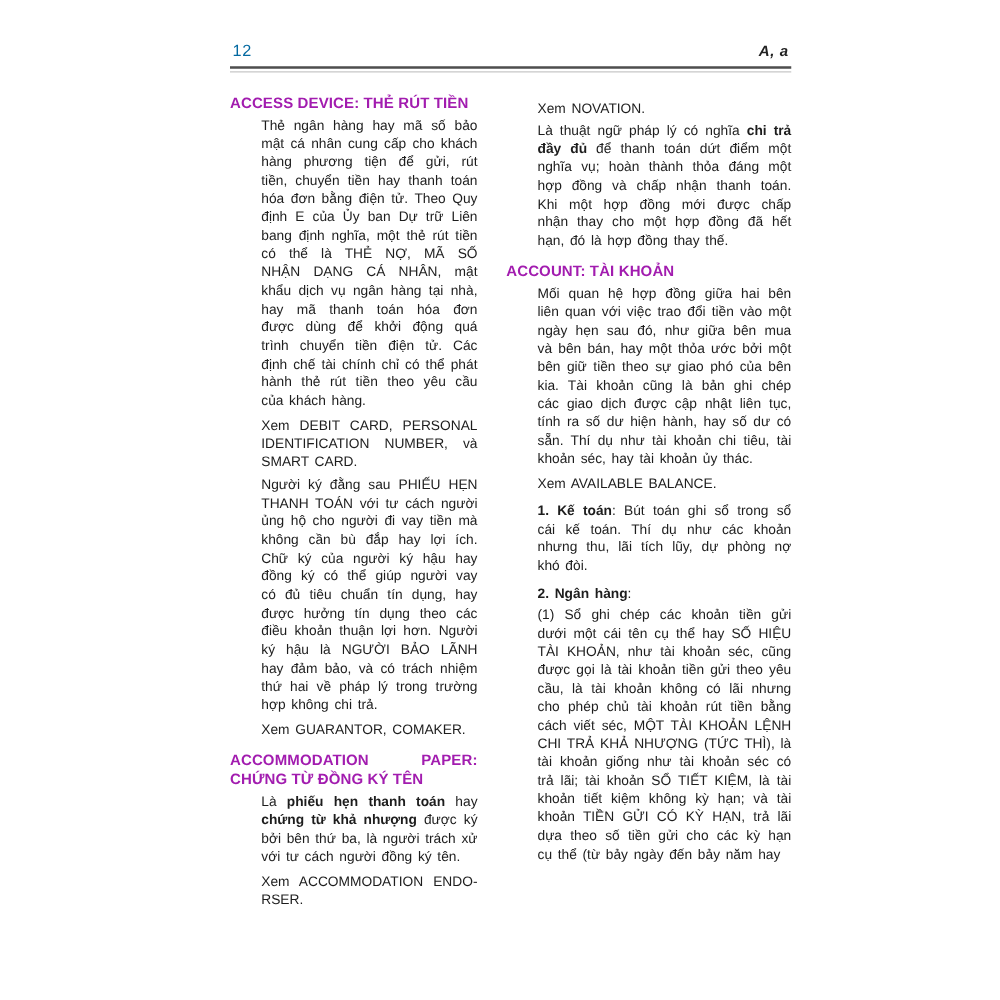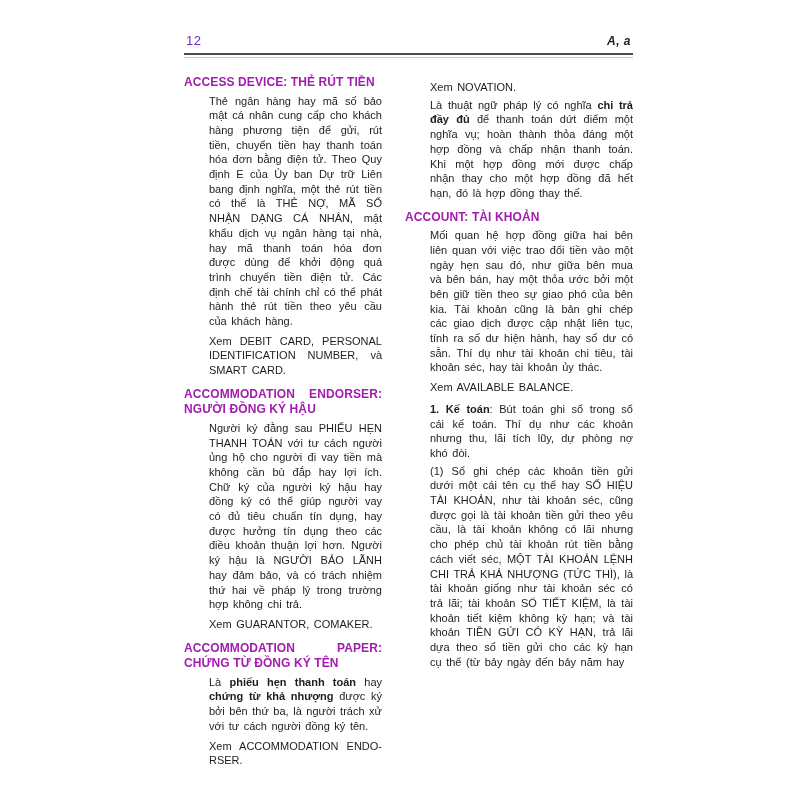--- a/index.html
+++ b/index.html
@@ -22,21 +22,21 @@
     width: 449px;
   }
   .page-header {
     display: flex;
     justify-content: space-between;
     align-items: flex-end;
     padding: 0 2px 5px 2px;
   }
   .page-number {
     font-size: 13px;
-    color: #6d28d9;
+    color: #0369a1;
     letter-spacing: 0.5px;
   }
   .section-letter {
     font-size: 12px;
     font-weight: bold;
     font-style: italic;
     color: #222;
     letter-spacing: 0.5px;
   }
   .rule {
@@ -86,38 +86,38 @@
     </div>
     <div class="rule"></div>
     <div class="columns">
       <div class="col">
           <section class="entry">
             <h3 class="term">ACCESS DEVICE: THẺ RÚT TIỀN</h3>
             <p class="para body"><span>Thẻ ngân hàng hay mã số bảo mật cá nhân cung cấp cho khách hàng phương tiện để gửi, rút tiền, chuyển tiền hay thanh toán hóa đơn bằng điện tử. Theo Quy định E của Ủy ban Dự trữ Liên bang định nghĩa, một thẻ rút tiền có thể là THẺ NỢ, MÃ SỐ NHẬN DẠNG CÁ NHÂN, mật khẩu dịch vụ ngân hàng tại nhà, hay mã thanh toán hóa đơn được dùng để khởi động quá trình chuyển tiền điện tử. Các định chế tài chính chỉ có thể phát hành thẻ rút tiền theo yêu cầu của khách hàng.</span></p>
             <p class="para xref"><span>Xem DEBIT CARD, PERSONAL IDENTIFICATION NUMBER, và SMART CARD.</span></p>
           </section>
           <section class="entry">
-            <h3 class="term">ACCOMMODATION ENDORSER: NGƯỜI ĐỒNG KÝ HẬU</h3>
             <p class="para body"><span>Người ký đằng sau PHIẾU HẸN THANH TOÁN với tư cách người ủng hộ cho người đi vay tiền mà không cần bù đắp hay lợi ích. Chữ ký của người ký hậu hay đồng ký có thể giúp người vay có đủ tiêu chuẩn tín dụng, hay được hưởng tín dụng theo các điều khoản thuận lợi hơn. Người ký hậu là NGƯỜI BẢO LÃNH hay đảm bảo, và có trách nhiệm thứ hai về pháp lý trong trường hợp không chi trả.</span></p>
             <p class="para xref"><span>Xem GUARANTOR, COMAKER.</span></p>
           </section>
           <section class="entry">
             <h3 class="term">ACCOMMODATION PAPER: CHỨNG TỪ ĐỒNG KÝ TÊN</h3>
             <p class="para body"><span>Là </span><span class="b">phiếu hẹn thanh toán</span><span> hay </span><span class="b">chứng từ khả nhượng</span><span> được ký bởi bên thứ ba, là người trách xử với tư cách người đồng ký tên.</span></p>
             <p class="para xref"><span>Xem ACCOMMODATION ENDO-RSER.</span></p>
           </section>
         </div>
       <div class="col right">
           <section class="entry">
             <p class="para xref"><span>Xem NOVATION.</span></p>
             <p class="para body"><span>Là thuật ngữ pháp lý có nghĩa </span><span class="b">chi trả đầy đủ</span><span> để thanh toán dứt điểm một nghĩa vụ; hoàn thành thỏa đáng một hợp đồng và chấp nhận thanh toán. Khi một hợp đồng mới được chấp nhận thay cho một hợp đồng đã hết hạn, đó là hợp đồng thay thế.</span></p>
           </section>
           <section class="entry">
             <h3 class="term">ACCOUNT: TÀI KHOẢN</h3>
             <p class="para body"><span>Mối quan hệ hợp đồng giữa hai bên liên quan với việc trao đổi tiền vào một ngày hẹn sau đó, như giữa bên mua và bên bán, hay một thỏa ước bởi một bên giữ tiền theo sự giao phó của bên kia. Tài khoản cũng là bản ghi chép các giao dịch được cập nhật liên tục, tính ra số dư hiện hành, hay số dư có sẵn. Thí dụ như tài khoản chi tiêu, tài khoản séc, hay tài khoản ủy thác.</span></p>
             <p class="para xref"><span>Xem AVAILABLE BALANCE.</span></p>
             <p class="para numbered"><span class="b">1. Kế toán</span><span>: Bút toán ghi sổ trong sổ cái kế toán. Thí dụ như các khoản nhưng thu, lãi tích lũy, dự phòng nợ khó đòi.</span></p>
+            <p class="para numbered"><span class="b">2. Ngân hàng</span><span>:</span></p>
             <p class="para body"><span>(1) Sổ ghi chép các khoản tiền gửi dưới một cái tên cụ thể hay SỐ HIỆU TÀI KHOẢN, như tài khoản séc, cũng được gọi là tài khoản tiền gửi theo yêu cầu, là tài khoản không có lãi nhưng cho phép chủ tài khoản rút tiền bằng cách viết séc, MỘT TÀI KHOẢN LỆNH CHI TRẢ KHẢ NHƯỢNG (TỨC THÌ), là tài khoản giống như tài khoản séc có trả lãi; tài khoản SỔ TIẾT KIỆM, là tài khoản tiết kiệm không kỳ hạn; và tài khoản TIỀN GỬI CÓ KỲ HẠN, trả lãi dựa theo số tiền gửi cho các kỳ hạn cụ thể (từ bảy ngày đến bảy năm hay</span></p>
           </section>
         </div>
     </div>
   </div>
 </div>
 
 </body></html>

